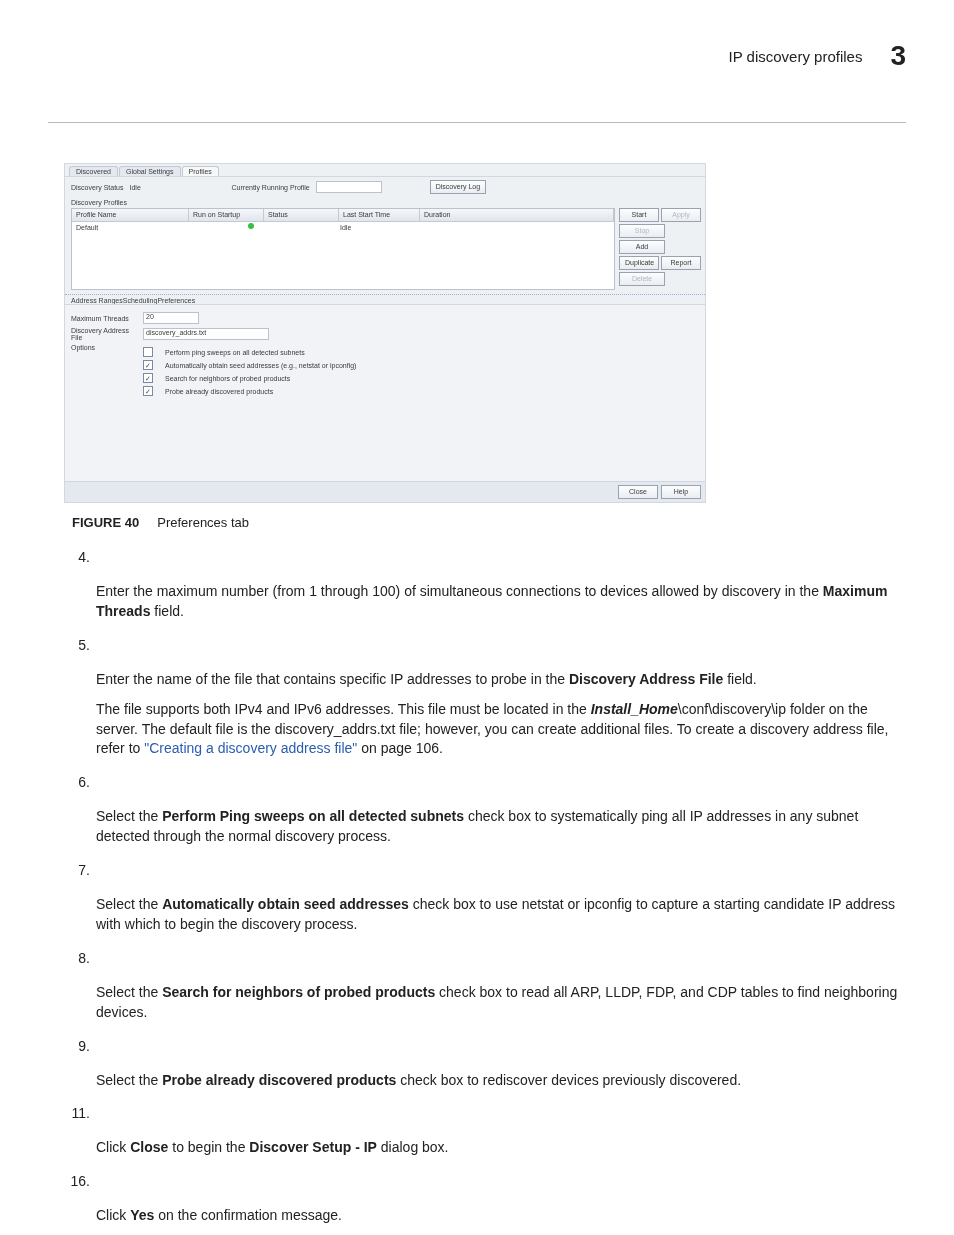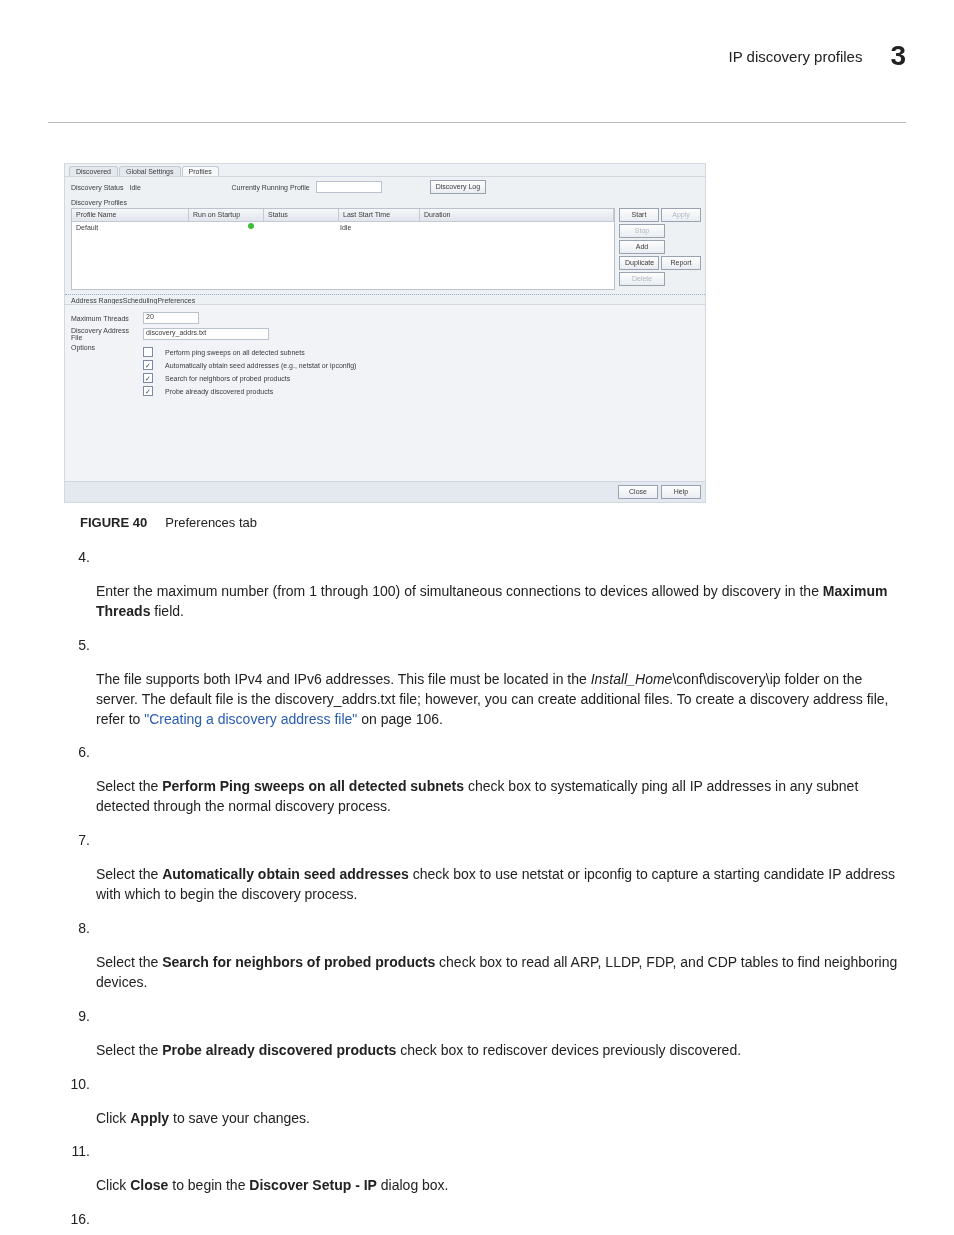--- a/index.html
+++ b/index.html
@@ -182,21 +182,21 @@
     display: flex;
     justify-content: flex-end;
     gap: 3px;
     padding: 3px 4px;
     background: #e4e9ef;
     border-top: 1px solid #cfd6df;
   }
 
   
   .caption {
-    margin: 12px 0 18px 32px;
+    margin: 12px 0 18px 24px;
     font-size: 13px;
   }
   .caption b { font-weight: 700; }
 
   
   .steps {
     margin: 0 0 0 16px;
     padding: 0;
     font-size: 14px;
     line-height: 1.42;
@@ -210,21 +210,21 @@
   .steps > li .num {
     width: 26px;
     flex: 0 0 26px;
     text-align: right;
     padding-right: 6px;
   }
   .steps > li .body { flex: 1; margin-top: 34px; }
   .steps .body p { margin: 0 0 10px 0; }
   .steps .body p:last-child { margin-bottom: 0; }
   .steps b { font-weight: 700; }
-  .steps i { font-style: italic; }
+  .steps i { font-style: italic; font-weight: bold; }
   .steps .link { color: #2a5db0; }
 </style>
 </head>
 <body>
 
 <div class="page">
 
   <div class="page-header">
     <span class="htitle">IP discovery profiles</span>
     <span class="hnum">3</span>
@@ -343,20 +343,23 @@
       <div class="body">
           <p>
         <span>Enter the maximum number (from 1 through 100) of simultaneous connections to devices allowed by discovery in the </span><b>Maximum Threads</b><span> field.</span>
       </p>
         </div>
     </li>
     <li>
         <span class="num">5.</span>
       <div class="body">
         <p>
+          <span>Enter the name of the file that contains specific IP addresses to probe in the </span><b>Discovery Address File</b><span> field.</span>
+        </p>
+        <p>
           <span>The file supports both IPv4 and IPv6 addresses. This file must be located in the </span><i>Install_Home</i><span>\conf\discovery\ip folder on the server. The default file is the discovery_addrs.txt file; however, you can create additional files. To create a discovery address file, refer to </span><span class="link">"Creating a discovery address file"</span><span> on page 106.</span>
         </p>
       </div>
     </li>
     <li>
         <span class="num">6.</span>
       <div class="body">
           <p>
         <span>Select the </span><b>Perform Ping sweeps on all detected subnets</b><span> check box to systematically ping all IP addresses in any subnet detected through the normal discovery process.</span>
       </p>
@@ -380,28 +383,20 @@
     </li>
     <li>
         <span class="num">9.</span>
       <div class="body">
           <p>
         <span>Select the </span><b>Probe already discovered products</b><span> check box to rediscover devices previously discovered.</span>
       </p>
         </div>
     </li>
     <li>
-        <span class="num">10.</span>
-      <div class="body">
-          <p>
-        <span>Click </span><b>Apply</b><span> to save your changes.</span>
-      </p>
-        </div>
-    </li>
-    <li>
         <span class="num">11.</span>
       <div class="body">
           <p>
         <span>Click </span><b>Close</b><span> to begin the </span><b>Discover Setup - IP</b><span> dialog box.</span>
       </p>
         </div>
     </li>
     <li>
         <span class="num">16.</span>
       <div class="body">

